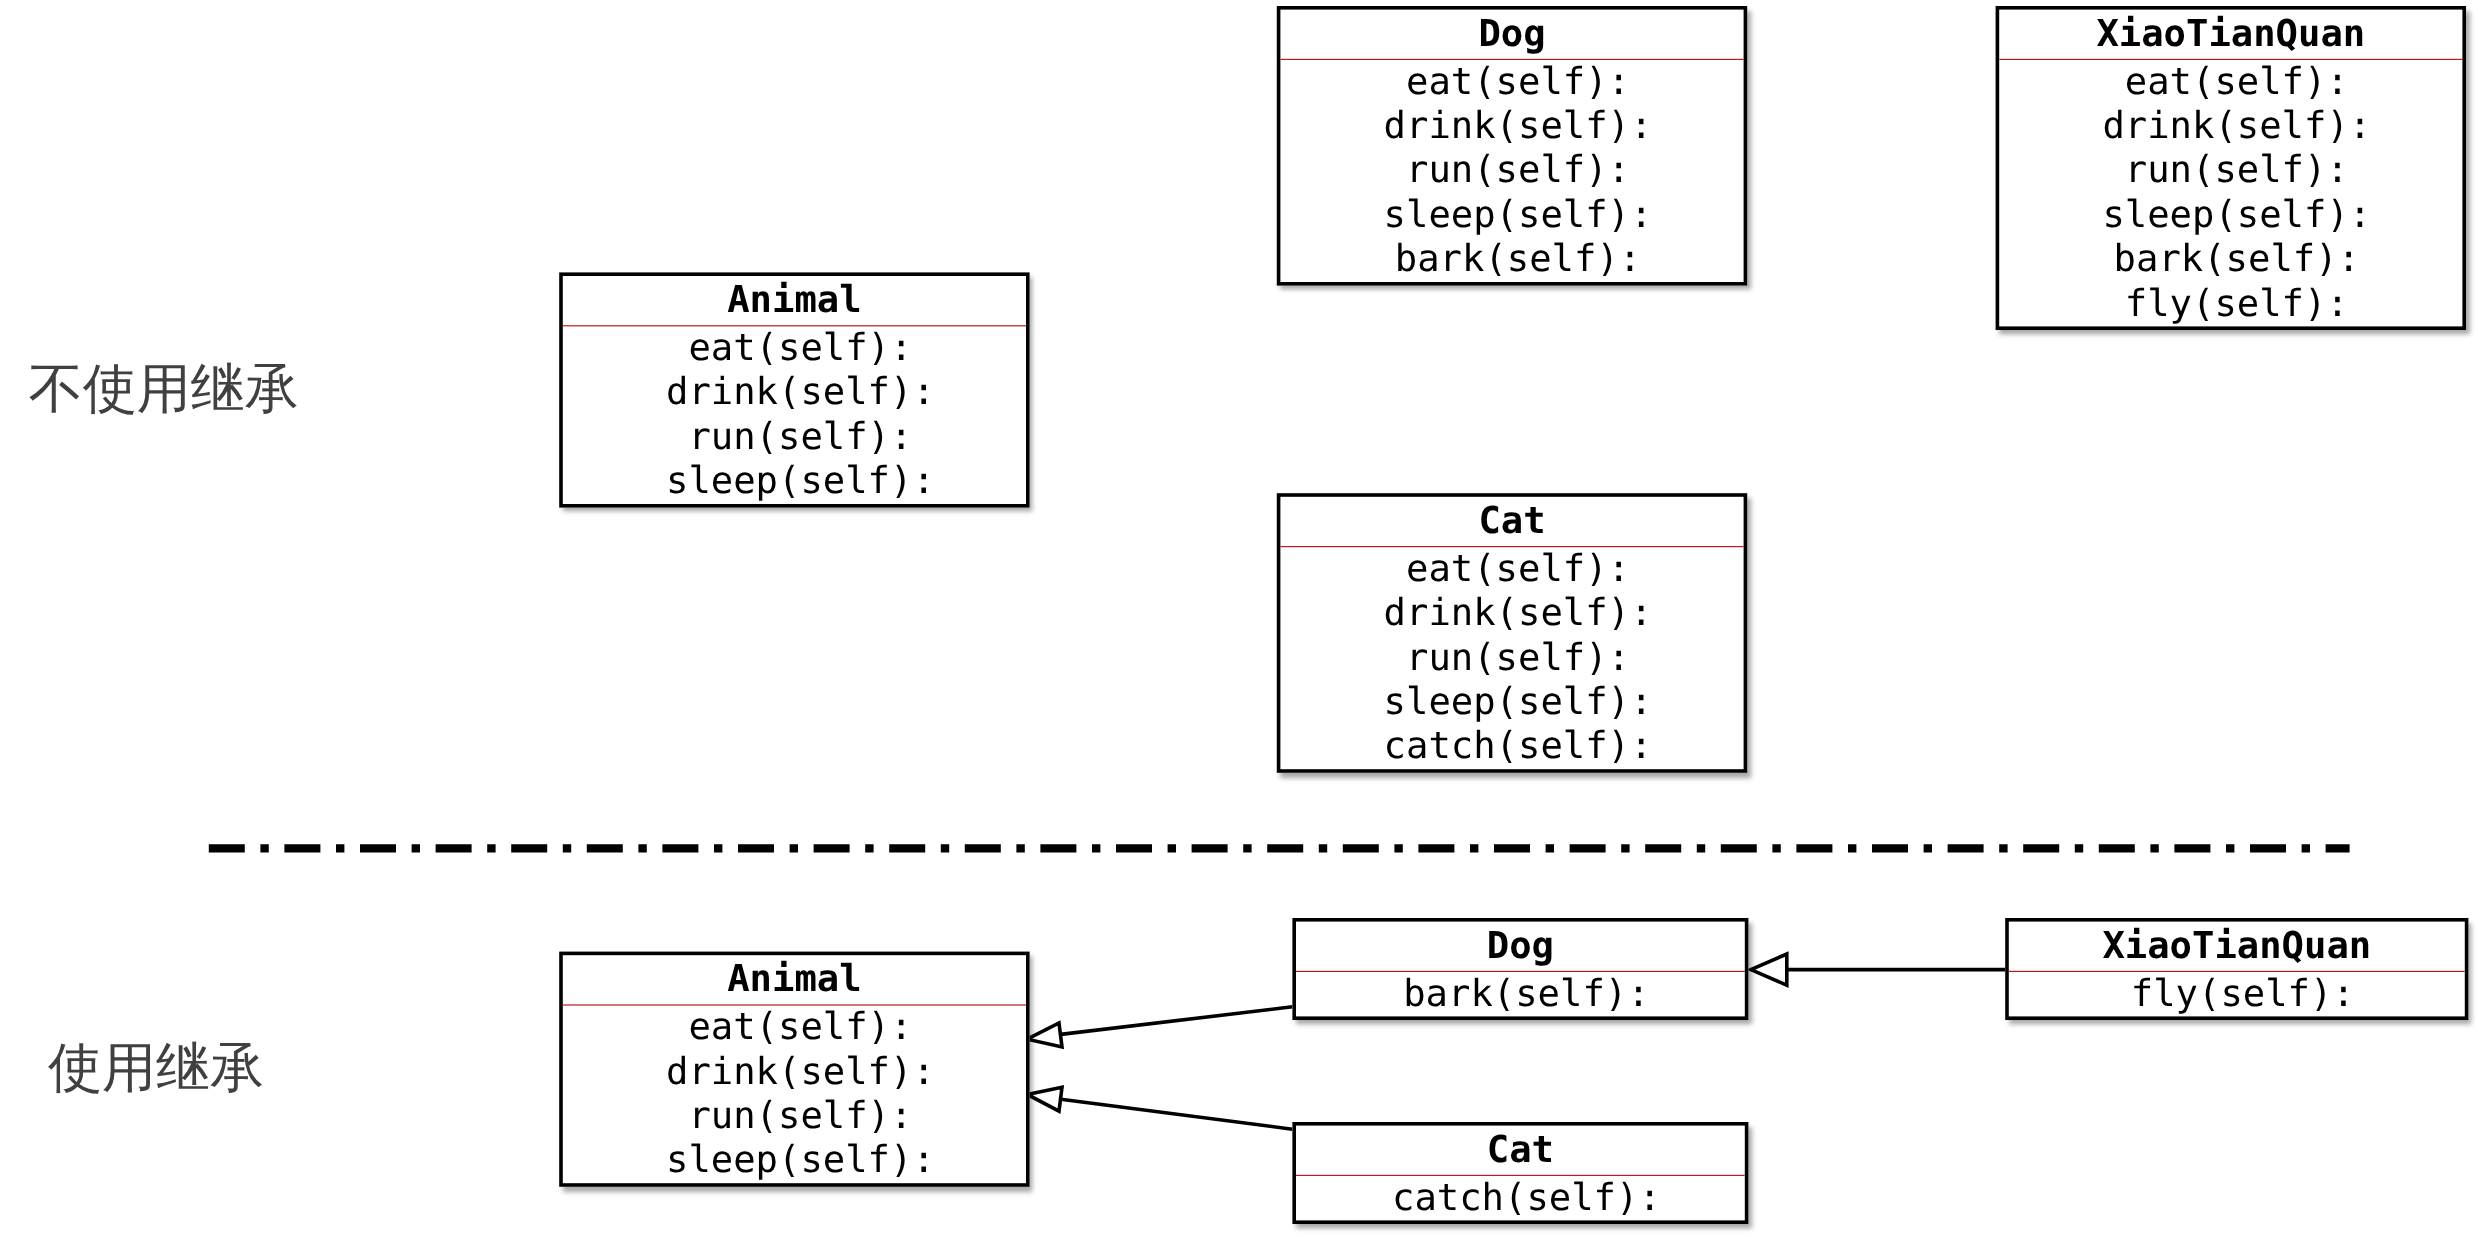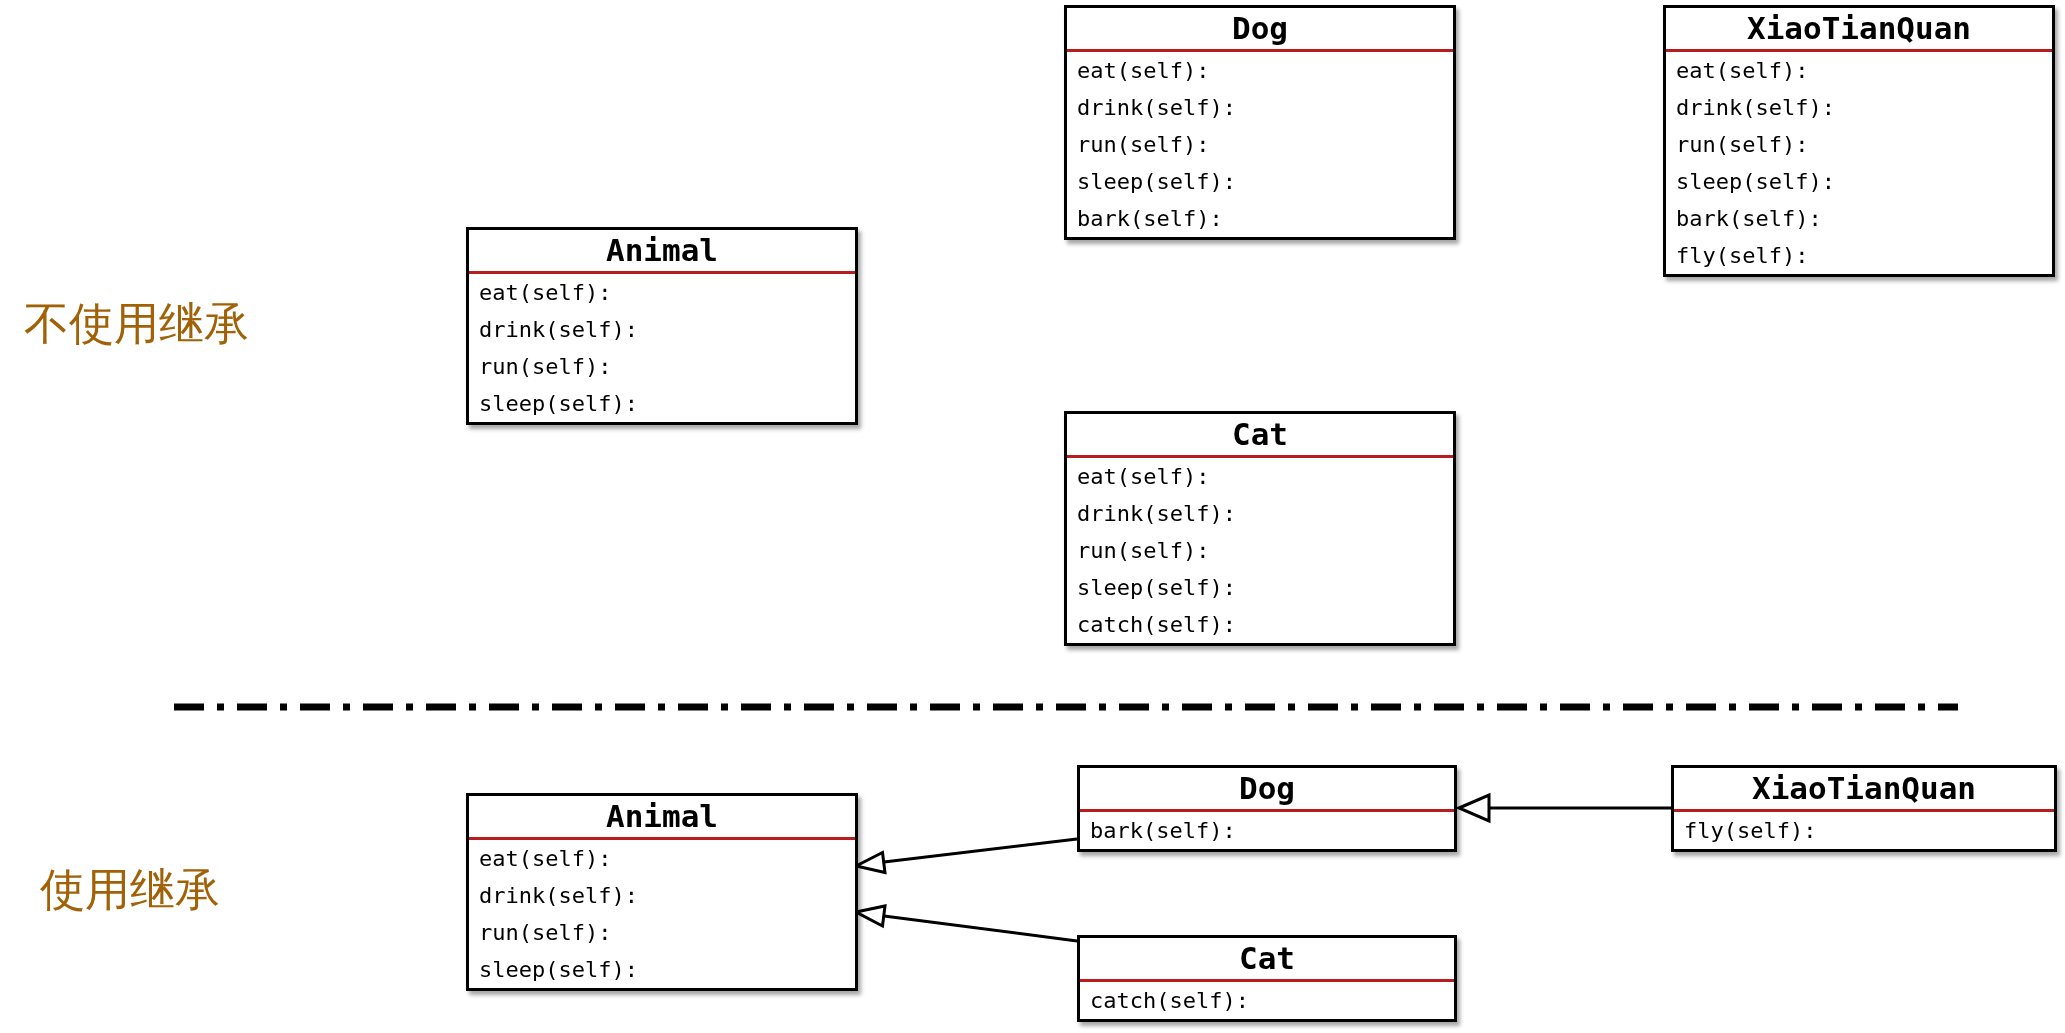--- a/index.html
+++ b/index.html
@@ -13,51 +13,52 @@
     height: 1033px;
     overflow: hidden;
     font-family: "Liberation Sans", sans-serif;
     color: #000000;
   }
   .section-label {
     position: absolute;
     font-size: 45px;
     line-height: 52px;
     font-family: "Liberation Sans", sans-serif;
-    color: #a16207;
+    color: #404040;
     white-space: nowrap;
   }
   #label-no-inherit { left: 24px;  top: 298px; }
   #label-inherit    { left: 40px;  top: 864px; font-family: Liberation Serif, serif; }
 
   .class-box {
     position: absolute;
     background: #ffffff;
     border: 3px solid #000000;
     box-shadow: 3px 4px 4px rgba(0,0,0,0.35);
     font-family: "DejaVu Sans Mono", "Liberation Mono", monospace;
     box-sizing: border-box;
   }
   .class-title {
     height: 41px;
     line-height: 41px;
     text-align: center;
     font-weight: bold;
     font-size: 31px;
-    border-bottom: 3px solid #b91c1c;
+    border-bottom: 1px solid #b91c1c;
     white-space: nowrap;
     overflow: hidden;
   }
   .class-method {
     height: 37px;
     line-height: 37px;
-    font-size: 22px;
+    font-size: 31px;
     padding-left: 10px;
     white-space: pre;
     overflow: hidden;
+    text-align: center;
   }
 
   
   #box-animal-top { left: 466px;  top: 227px; width: 392px; }
   #box-dog-top    { left: 1064px; top: 5px;   width: 392px; }
   #box-xtq-top    { left: 1663px; top: 5px;   width: 392px; }
   #box-cat-top    { left: 1064px; top: 411px; width: 392px; }
 
   
   #box-animal-bottom { left: 466px;  top: 793px; width: 392px; }

